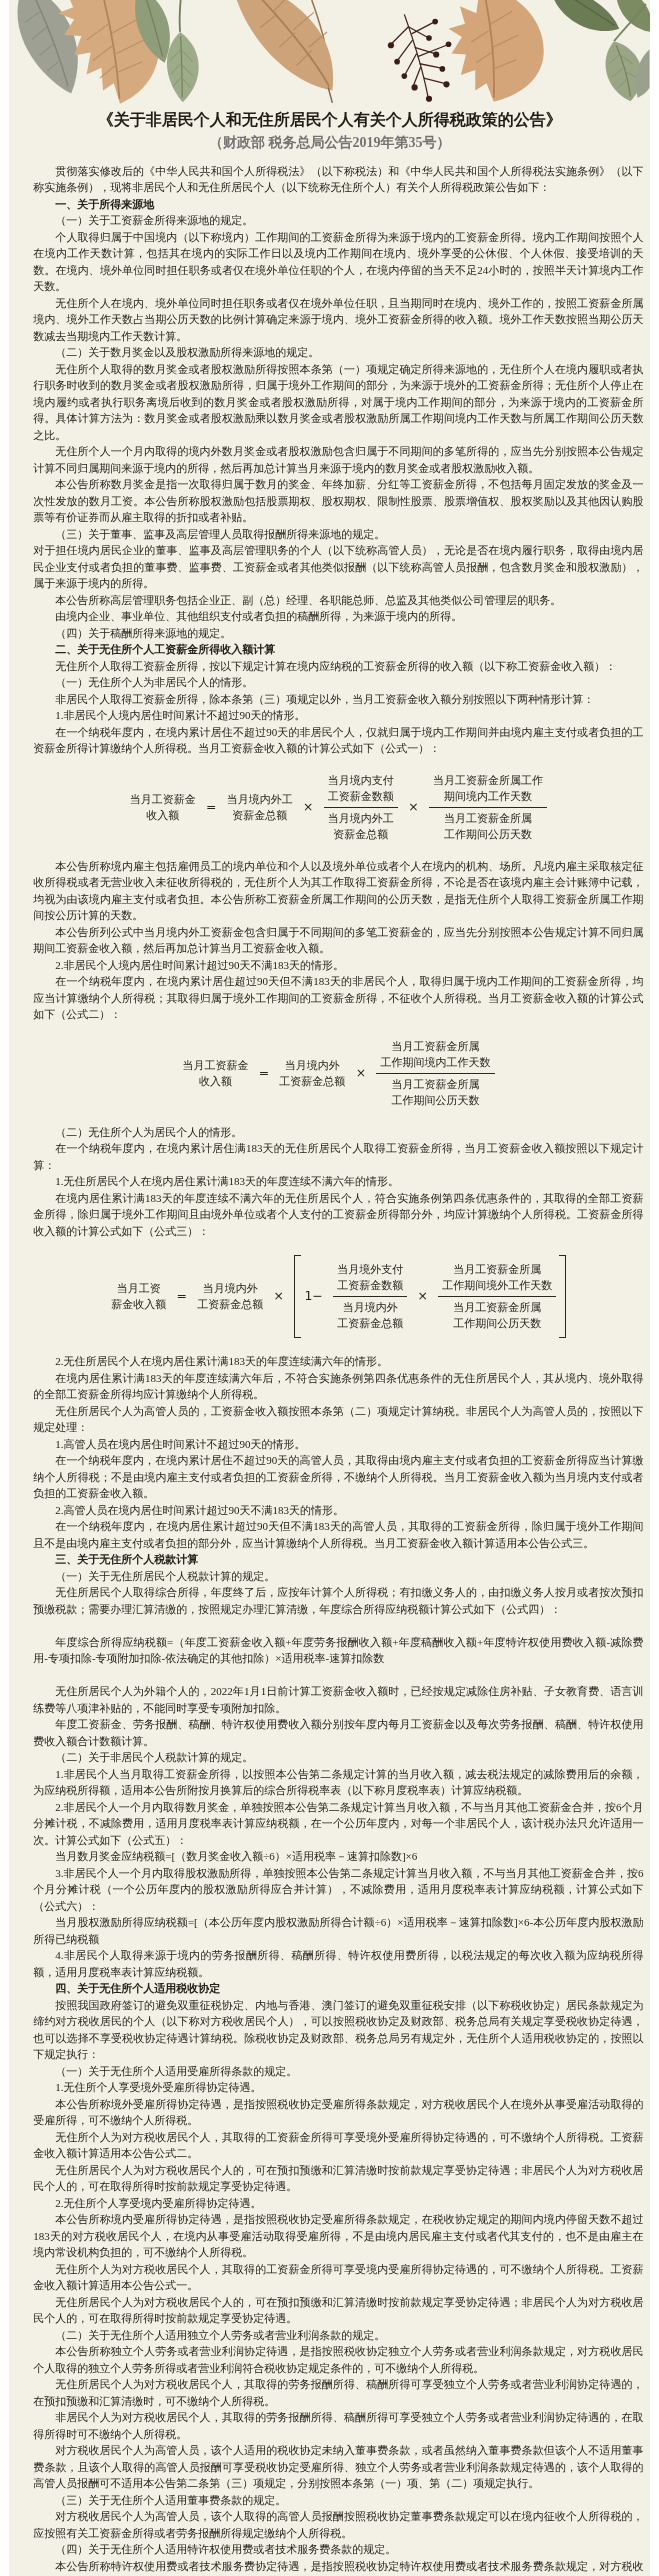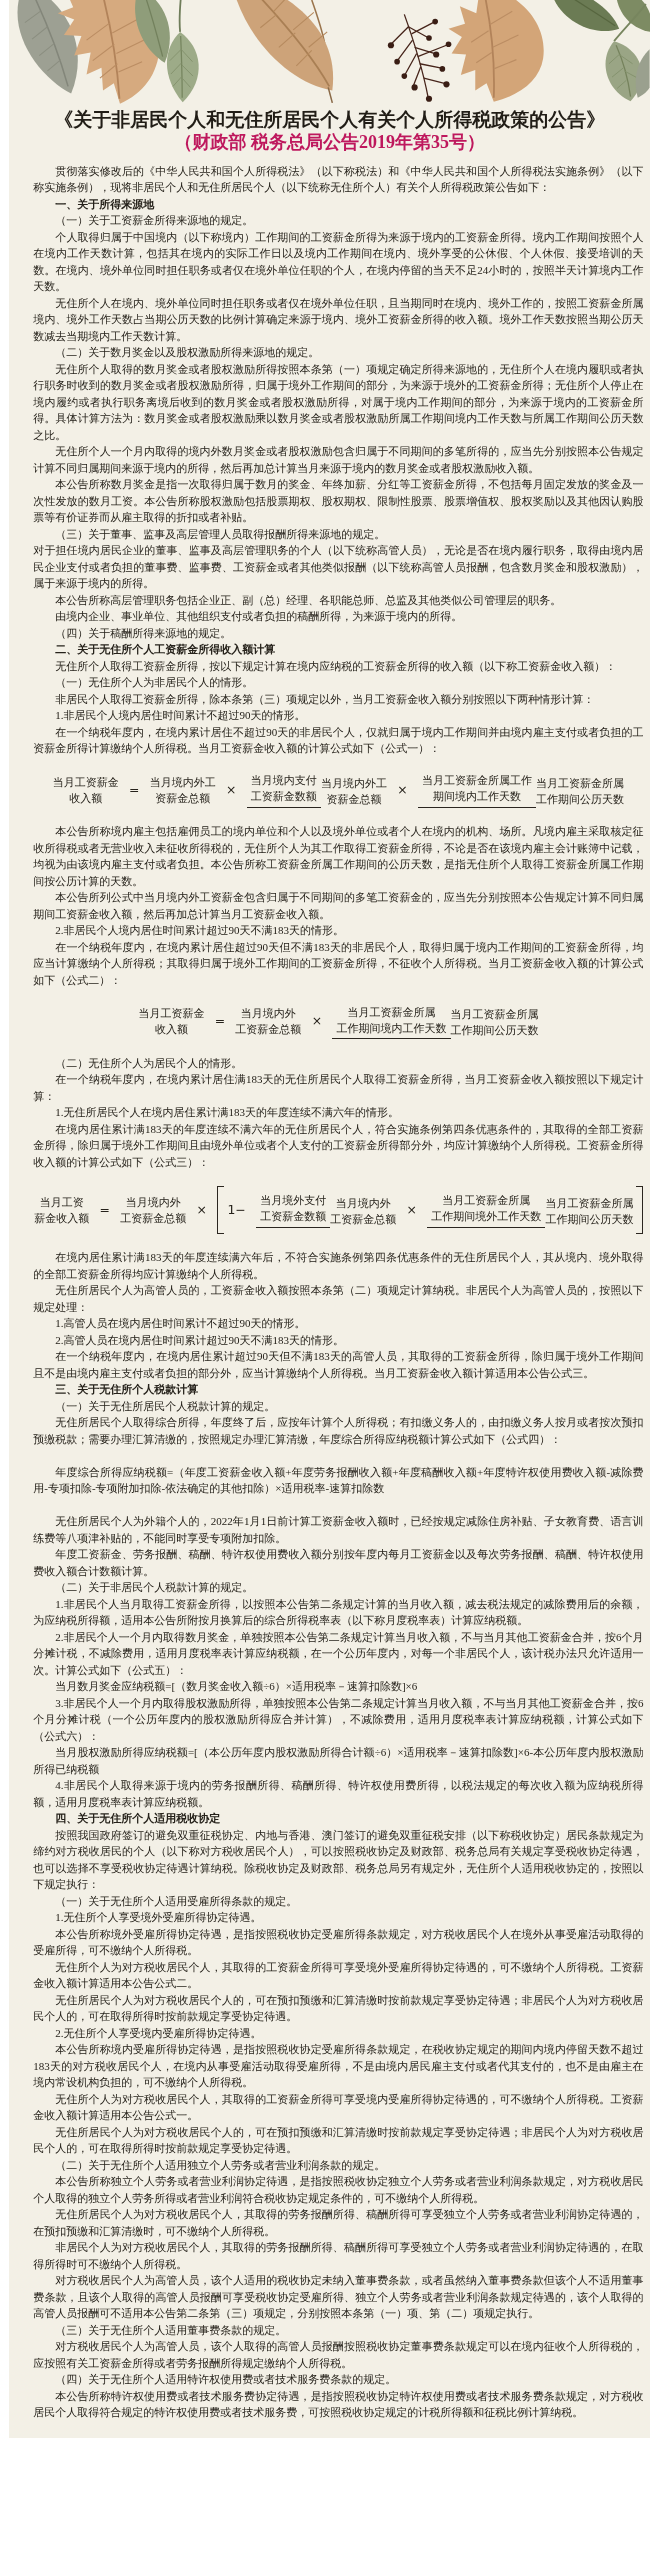--- a/index.html
+++ b/index.html
@@ -1,29 +1,29 @@
 <!DOCTYPE html>
 <html style="font-size:8.2px"><head>
 <meta charset="utf-8">
 <style>
   html,body{margin:0;padding:0;background:#ffffff;}
   body{width:659px;font-family:"Liberation Serif","DejaVu Serif",serif;}
   .page{margin:0 8.8px 0 9.3px;width:641px;background:#f3f0e6;padding-bottom:17.5px;}
   .header-art{display:block;width:641px;height:109px;}
-  .title{margin:0;padding:0 5.2px;text-align:center;font-size:19px;line-height:21.6px;font-weight:700;color:#211d16;}
-  .subtitle{margin:2.1px 0 10.3px;text-align:center;font-size:18px;line-height:19.6px;font-weight:700;color:#be185d;}
+  .title{margin:0;padding:0 5.2px;text-align:center;font-size:16px;line-height:21.6px;font-weight:700;color:#211d16;}
+  .subtitle{margin:2.1px 0 10.3px;text-align:center;font-size:14px;line-height:19.6px;font-weight:700;color:#737373;}
   .doc{padding:0 6.7px 0 24px;color:#26221b;}
   .doc p{margin:0;font-size:11px;line-height:16.5px;text-align:justify;text-indent:22px;}
   .doc p.pn{text-indent:0;}
   .doc p.h1{font-weight:700;}
   .doc p.pf{margin:16.5px 0;}
   
   .formula{display:flex;justify-content:center;align-items:center;gap:9.3px;margin:15.5px 0;font-size:11px;line-height:16px;color:#26221b;}
   .formula .stack{text-align:center;}
-  .formula .frac{display:flex;flex-direction:row;text-align:center;}
+  .formula .frac{display:flex;flex-direction:column;align-items:center;text-align:center;}
   .formula .frac .num{border-bottom:1.5px solid #2b2620;padding:0 4.1px 2.6px;}
   .formula .frac .den{padding-top:2.6px;}
   .formula .op{font-size:12.4px;padding:0 1px;font-family:"DejaVu Sans",sans-serif;}
   .formula .bracket{display:flex;align-items:center;gap:9.3px;position:relative;padding:6.2px 9.3px;}
   .formula .bracket::before{content:"";position:absolute;left:0;top:0;bottom:0;width:5.7px;border:1.3px solid #2b2620;border-right:none;}
   .formula .bracket::after{content:"";position:absolute;right:0;top:0;bottom:0;width:5.7px;border:1.3px solid #2b2620;border-left:none;}
 </style>
 </head>
 <body>
 
@@ -203,23 +203,25 @@
               <div>当月工资薪金所属</div>
               <div>工作期间境外工作天数</div>
             </div>
             <div class="den">
               <div>当月工资薪金所属</div>
               <div>工作期间公历天数</div>
             </div>
           </div>
         </div>
       </div>
+      <p class="p">2.无住所居民个人在境内居住累计满183天的年度连续满六年的情形。</p>
       <p class="p">在境内居住累计满183天的年度连续满六年后，不符合实施条例第四条优惠条件的无住所居民个人，其从境内、境外取得的全部工资薪金所得均应计算缴纳个人所得税。</p>
       <p class="p">无住所居民个人为高管人员的，工资薪金收入额按照本条第（二）项规定计算纳税。非居民个人为高管人员的，按照以下规定处理：</p>
       <p class="p">1.高管人员在境内居住时间累计不超过90天的情形。</p>
+      <p class="p">在一个纳税年度内，在境内累计居住不超过90天的高管人员，其取得由境内雇主支付或者负担的工资薪金所得应当计算缴纳个人所得税；不是由境内雇主支付或者负担的工资薪金所得，不缴纳个人所得税。当月工资薪金收入额为当月境内支付或者负担的工资薪金收入额。</p>
       <p class="p">2.高管人员在境内居住时间累计超过90天不满183天的情形。</p>
       <p class="p">在一个纳税年度内，在境内居住累计超过90天但不满183天的高管人员，其取得的工资薪金所得，除归属于境外工作期间且不是由境内雇主支付或者负担的部分外，应当计算缴纳个人所得税。当月工资薪金收入额计算适用本公告公式三。</p>
       <p class="h1">三、关于无住所个人税款计算</p>
       <p class="p">（一）关于无住所居民个人税款计算的规定。</p>
       <p class="p">无住所居民个人取得综合所得，年度终了后，应按年计算个人所得税；有扣缴义务人的，由扣缴义务人按月或者按次预扣预缴税款；需要办理汇算清缴的，按照规定办理汇算清缴，年度综合所得应纳税额计算公式如下（公式四）：</p>
       <p class="pf">年度综合所得应纳税额=（年度工资薪金收入额+年度劳务报酬收入额+年度稿酬收入额+年度特许权使用费收入额-减除费用-专项扣除-专项附加扣除-依法确定的其他扣除）×适用税率-速算扣除数</p>
       <p class="p">无住所居民个人为外籍个人的，2022年1月1日前计算工资薪金收入额时，已经按规定减除住房补贴、子女教育费、语言训练费等八项津补贴的，不能同时享受专项附加扣除。</p>
       <p class="p">年度工资薪金、劳务报酬、稿酬、特许权使用费收入额分别按年度内每月工资薪金以及每次劳务报酬、稿酬、特许权使用费收入额合计数额计算。</p>
       <p class="p">（二）关于非居民个人税款计算的规定。</p>
       <p class="p">1.非居民个人当月取得工资薪金所得，以按照本公告第二条规定计算的当月收入额，减去税法规定的减除费用后的余额，为应纳税所得额，适用本公告所附按月换算后的综合所得税率表（以下称月度税率表）计算应纳税额。</p>

